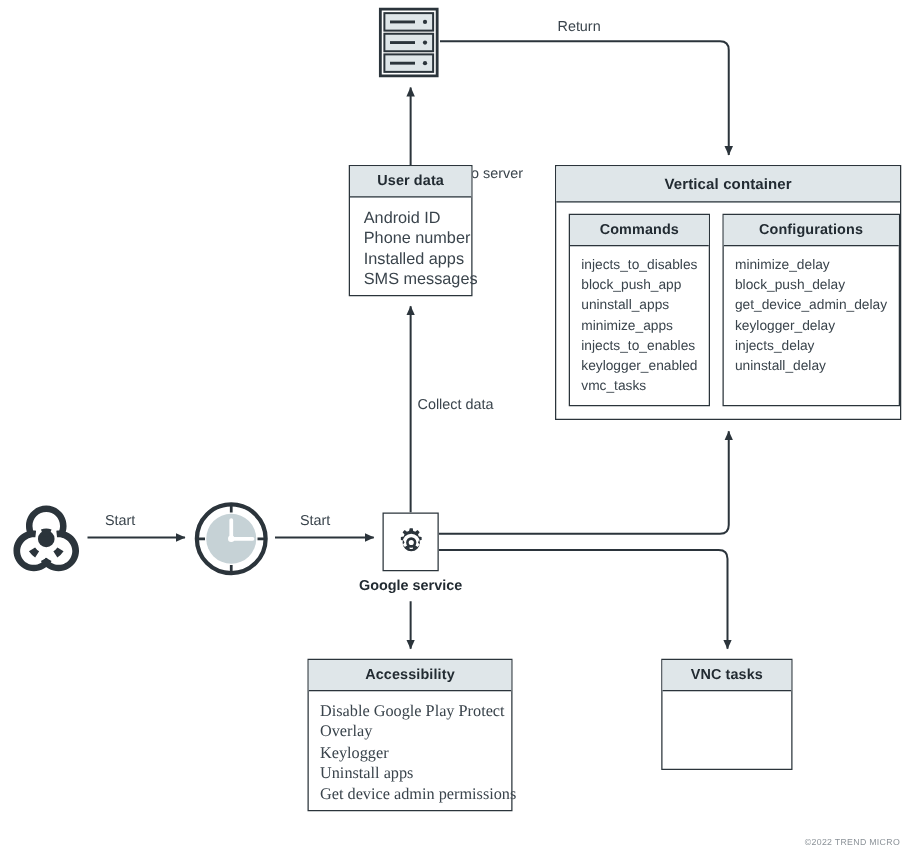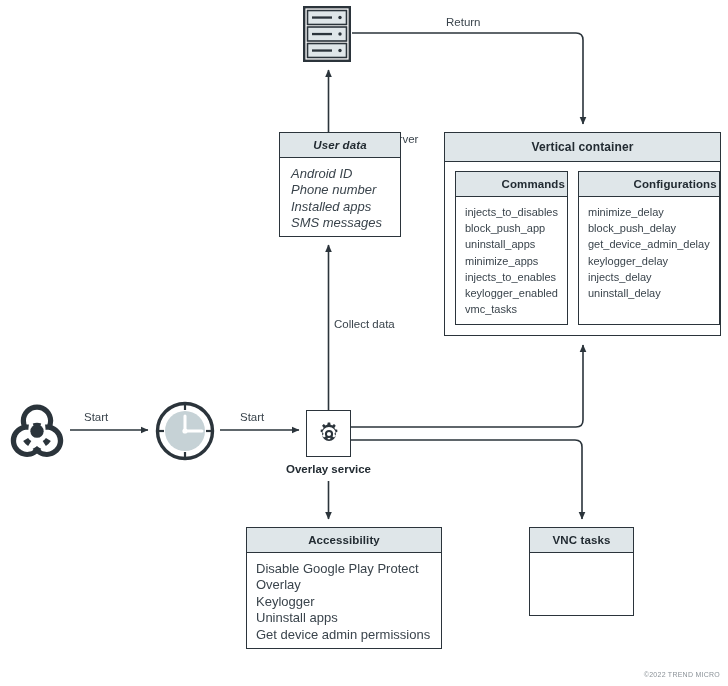--- a/index.html
+++ b/index.html
@@ -47,29 +47,29 @@
     position:absolute;left:10px;top:38px;right:10px;bottom:10px;
     display:flex;gap:10px;
   }
   .vc-col{
     flex:1 1 0;
     background:#ffffff;
     border:1.5px solid #2b343b;
     box-sizing:border-box;
     display:flex;flex-direction:column;
   }
-  .vc-col .box-hd{font-size:11.5px;padding:6px 2px;text-align:right;}
+  .vc-col .box-hd{font-size:11.5px;padding:6px 2px;}
   .vc-col .box-bd{padding:7px 9px 6px 9px;}
   .vc-col .li{font-size:11px;line-height:16.2px;}
 
   
-  #user-data{left:279px;top:132px;width:122px;height:105px;font-style:italic;}
+  #user-data{left:279px;top:132px;width:99px;height:105px;}
   #user-data .box-bd{padding:8px 9px 8px 11px;}
-  #accessibility{left:246px;top:527px;width:196px;height:122px;}
-  #accessibility .box-bd{padding:8px 8px 8px 9px;}
+  #accessibility{left:246px;top:527px;width:164px;height:122px;}
+  #accessibility .box-bd{padding:8px 8px 8px 9px;font-family:Liberation Serif, serif;}
   #vnc-tasks{left:529px;top:527px;width:105px;height:89px;}
   #vnc-tasks .box-bd{padding:8px 8px 8px 9px;}
 
   
   #worker-box{
     position:absolute;left:306px;top:410px;width:45px;height:47px;
     border:1.5px solid #2b343b;background:#ffffff;box-sizing:border-box;
     display:flex;align-items:center;justify-content:center;
   }
   #worker-label{
@@ -187,21 +187,21 @@
     </g>
     <circle cx="30" cy="30" r="2.6" fill="#ffffff"></circle>
   </svg>
 
   <div id="worker-box">
     <svg width="26" height="26" viewBox="0 0 24 24">
       <path fill="#2b343b" d="M12 8.2a3.8 3.8 0 1 0 0 7.6 3.8 3.8 0 0 0 0-7.6zm0 1.9a1.9 1.9 0 1 1 0 3.8 1.9 1.9 0 0 1 0-3.8z"></path>
       <path fill="#2b343b" d="M10.9 1.4h2.2l.35 2.1c.52.14 1.02.34 1.48.6l1.73-1.25 1.56 1.56-1.25 1.73c.26.46.46.96.6 1.48l2.1.35v2.2l-2.1.35c-.14.52-.34 1.02-.6 1.48l1.25 1.73-1.56 1.56-1.73-1.25c-.46.26-.96.46-1.48.6l-.35 2.1h-2.2l-.35-2.1a6.3 6.3 0 0 1-1.48-.6l-1.73 1.25-1.56-1.56 1.25-1.73a6.3 6.3 0 0 1-.6-1.48l-2.1-.35v-2.2l2.1-.35c.14-.52.34-1.02.6-1.48L5.58 4.41 7.14 2.85l1.73 1.25c.46-.26.96-.46 1.48-.6zM12 5.6A6.4 6.4 0 1 0 12 18.4 6.4 6.4 0 0 0 12 5.6z"></path>
     </svg>
   </div>
-  <div id="worker-label">Overlay service</div>
+  <div id="worker-label">Google service</div>
 
   <div class="box" id="user-data">
     <div class="box-hd">User data</div>
     <div class="box-bd">
       <div class="li">Android ID</div>
       <div class="li">Phone number</div>
       <div class="li">Installed apps</div>
       <div class="li">SMS messages</div>
     </div>
   </div>

